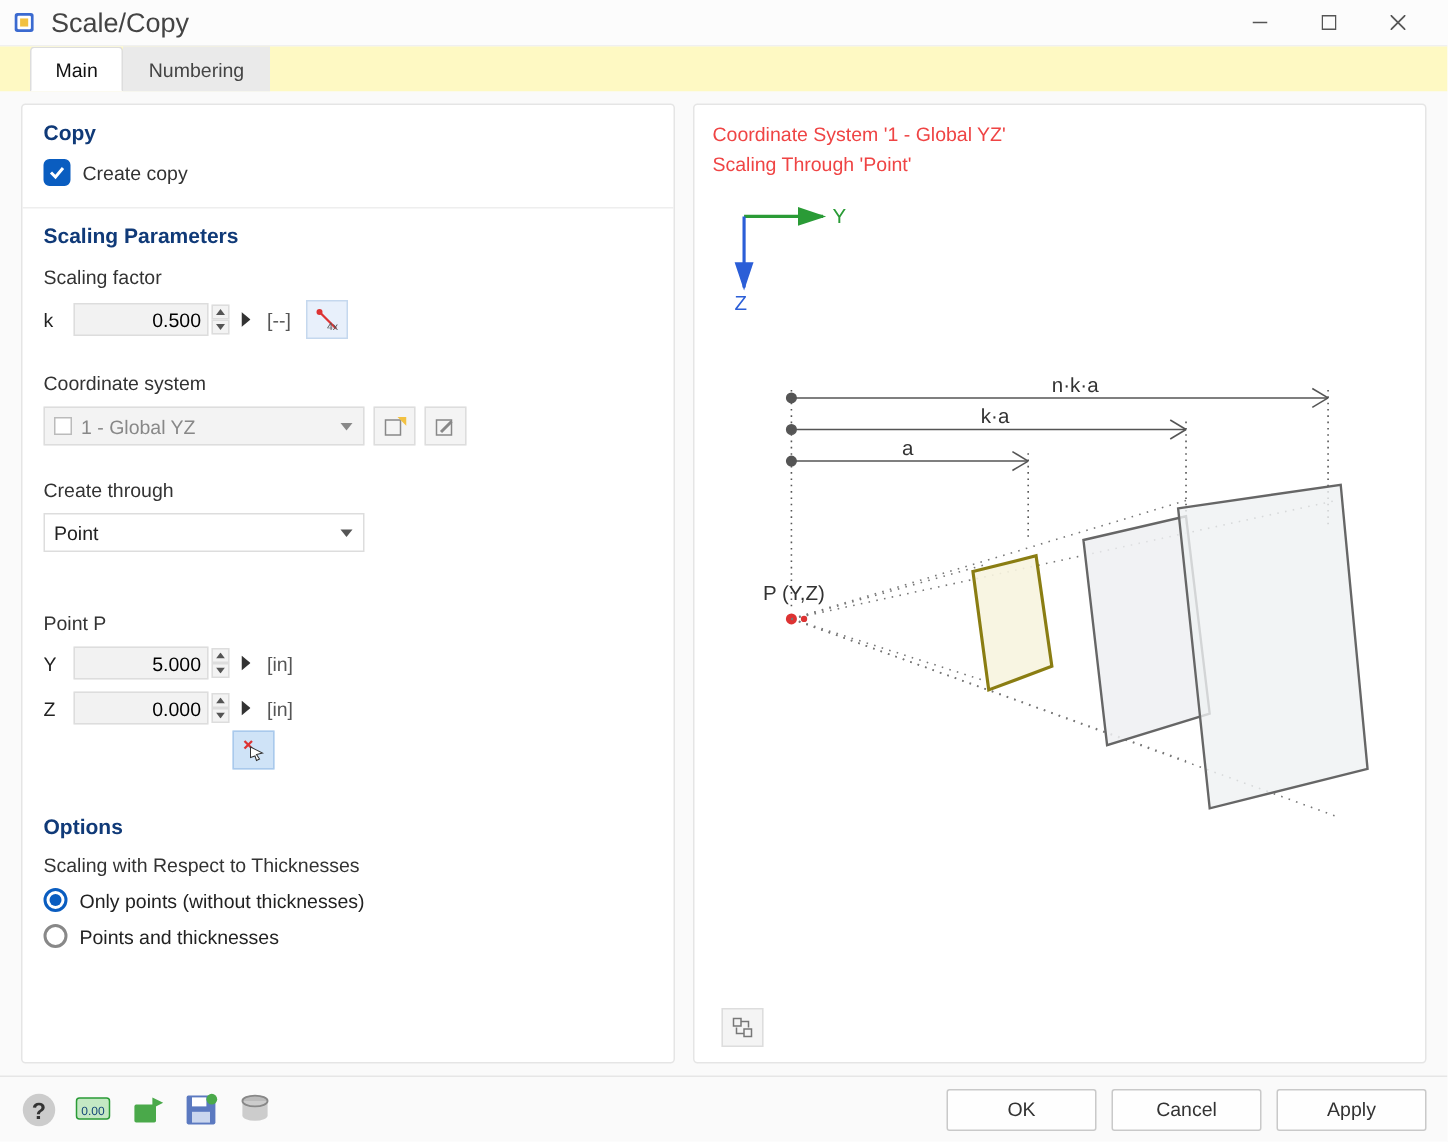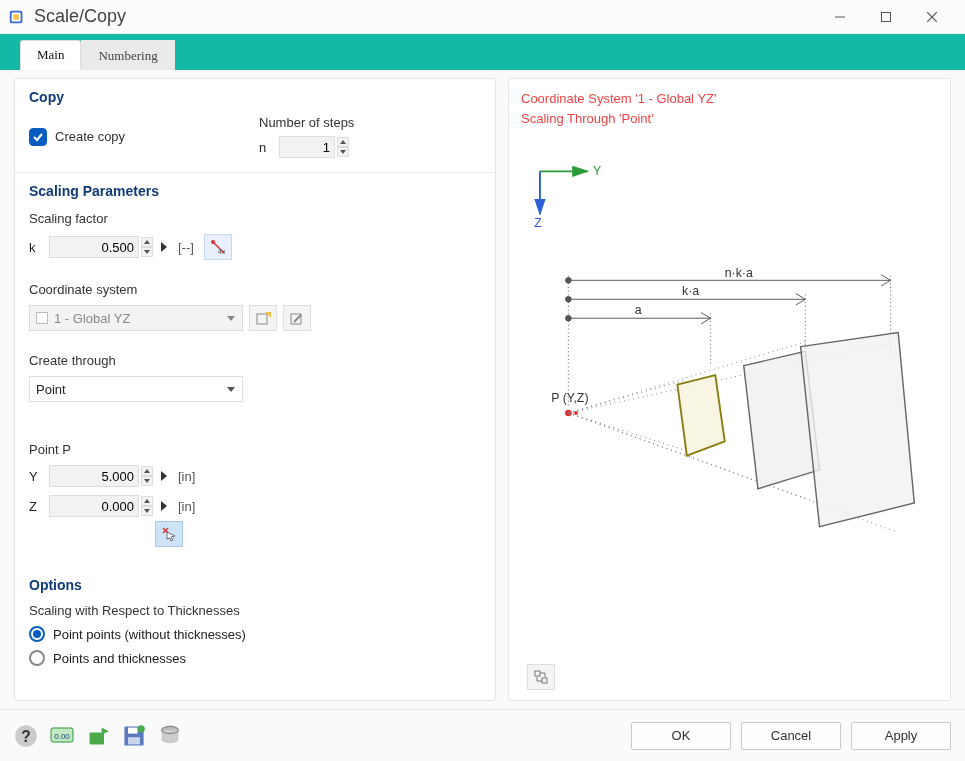--- a/index.html
+++ b/index.html
@@ -8,28 +8,28 @@
 
   
   .titlebar { height: 34px; display: flex; align-items: center; padding: 0 10px 0 8px; background: #fcfcfc; border-bottom: 1px solid #f0f0f0; }
   .titlebar .app-icon { width: 18px; height: 18px; margin-right: 8px; }
   .titlebar .title { flex: 1; font-size: 18px; color: #444; }
   .titlebar .win-btns { display: flex; gap: 0; }
   .titlebar .win-btn { width: 46px; height: 30px; display: flex; align-items: center; justify-content: center; color: #555; }
   .titlebar .win-btn svg { width: 10px; height: 10px; }
 
   
-  .tab-strip { height: 36px; display: flex; align-items: flex-end; padding: 0 20px; background: #14b8a6; gap: 0; font-family: Liberation Serif, serif; }
+  .tab-strip { height: 36px; display: flex; align-items: flex-end; padding: 0 20px; background: #fef9c3; gap: 0; }
   .tab { height: 30px; padding: 0 16px; display: flex; align-items: center; background: #eaeaea; font-size: 13px; color: #444; border: 1px solid transparent; border-bottom: none; cursor: pointer; }
   .tab.active { background: #fff; border: 1px solid #ddd; border-bottom: 1px solid #fff; border-radius: 3px 3px 0 0; color: #111; }
 
   
   .body-area { flex: 1; display: flex; gap: 12px; padding: 8px 14px 8px 14px; background: #fafafa; }
   .panel { background: #fff; border: 1px solid #e5e5e5; border-radius: 3px; }
-  .left-panel { width: 482px; display: flex; flex-direction: column; }
+  .left-panel { width: 436px; display: flex; flex-direction: column; }
   .right-panel { flex: 1; display: flex; flex-direction: column; position: relative; padding: 10px 12px; }
 
   
   .section { padding: 10px 14px 14px 14px; border-bottom: 1px solid #eee; }
   .section:last-child { border-bottom: none; }
   .sec-title { color: #103a78; font-weight: 600; font-size: 14px; margin-bottom: 10px; }
 
   .form-row { display: flex; align-items: center; margin-top: 8px; }
   .chk { width: 18px; height: 18px; border-radius: 4px; border: 1px solid #0a5dc0; background: #0a5dc0; display: inline-flex; align-items: center; justify-content: center; margin-right: 8px; }
   .chk svg { width: 12px; height: 12px; }
@@ -126,41 +126,20 @@
         <div class="sec-title">Copy</div>
         <div class="form-row">
           <div class="col-left" style="display:flex; align-items:center;">
             <span class="chk">
               <svg viewBox="0 0 12 12">
                   <polyline points="2,6 5,9 10,3" fill="none" stroke="#fff" stroke-width="2"></polyline>
                 </svg>
             </span>
             <span class="lbl">Create copy</span>
           </div>
-          <div class="col-right">
-            <div class="lbl">Number of steps</div>
-            <div class="form-row" style="margin-top:6px;">
-              <span style="width:20px;">n</span>
-              <span class="num-input">
-                <input class="num-field" value="1" style="">
-                <span class="spin">
-                  <span class="spin-btn">
-                      <svg viewBox="0 0 6 4">
-                        <polygon points="3,0 6,4 0,4" fill="#555"></polygon>
-                      </svg>
-                    </span>
-                  <span class="spin-btn">
-                      <svg viewBox="0 0 6 4">
-                        <polygon points="0,0 6,0 3,4" fill="#555"></polygon>
-                      </svg>
-                    </span>
-                </span>
-              </span>
-            </div>
-          </div>
         </div>
       </div>
 
       <div class="section" style="flex:1;">
         <div class="sec-title">Scaling Parameters</div>
 
         <div class="sublbl">Scaling factor</div>
         <div class="form-row">
           <span style="width:20px;">k</span>
           <span class="num-input">
@@ -284,21 +263,21 @@
               <line x1="7" y1="2" x2="2" y2="7" stroke="#d33" stroke-width="1.5"></line>
               <polygon points="6,6 14,10 10,11 12,14 10,15 9,12 6,13" fill="#fff" stroke="#333" stroke-width="0.7"></polygon>
             </svg>
           </span>
         </div>
 
         <div class="sec-title" style="margin-top:30px;">Options</div>
         <div class="lbl" style="margin-top:6px;">Scaling with Respect to Thicknesses</div>
         <div class="radio">
           <span class="radio-dot sel"></span>
-          <span>Point points (without thicknesses)</span>
+          <span>Only points (without thicknesses)</span>
         </div>
         <div class="radio">
           <span class="radio-dot unsel"></span>
           <span>Points and thicknesses</span>
         </div>
       </div>
     </div>
 
     <div class="panel right-panel">
       <div class="preview-header">

